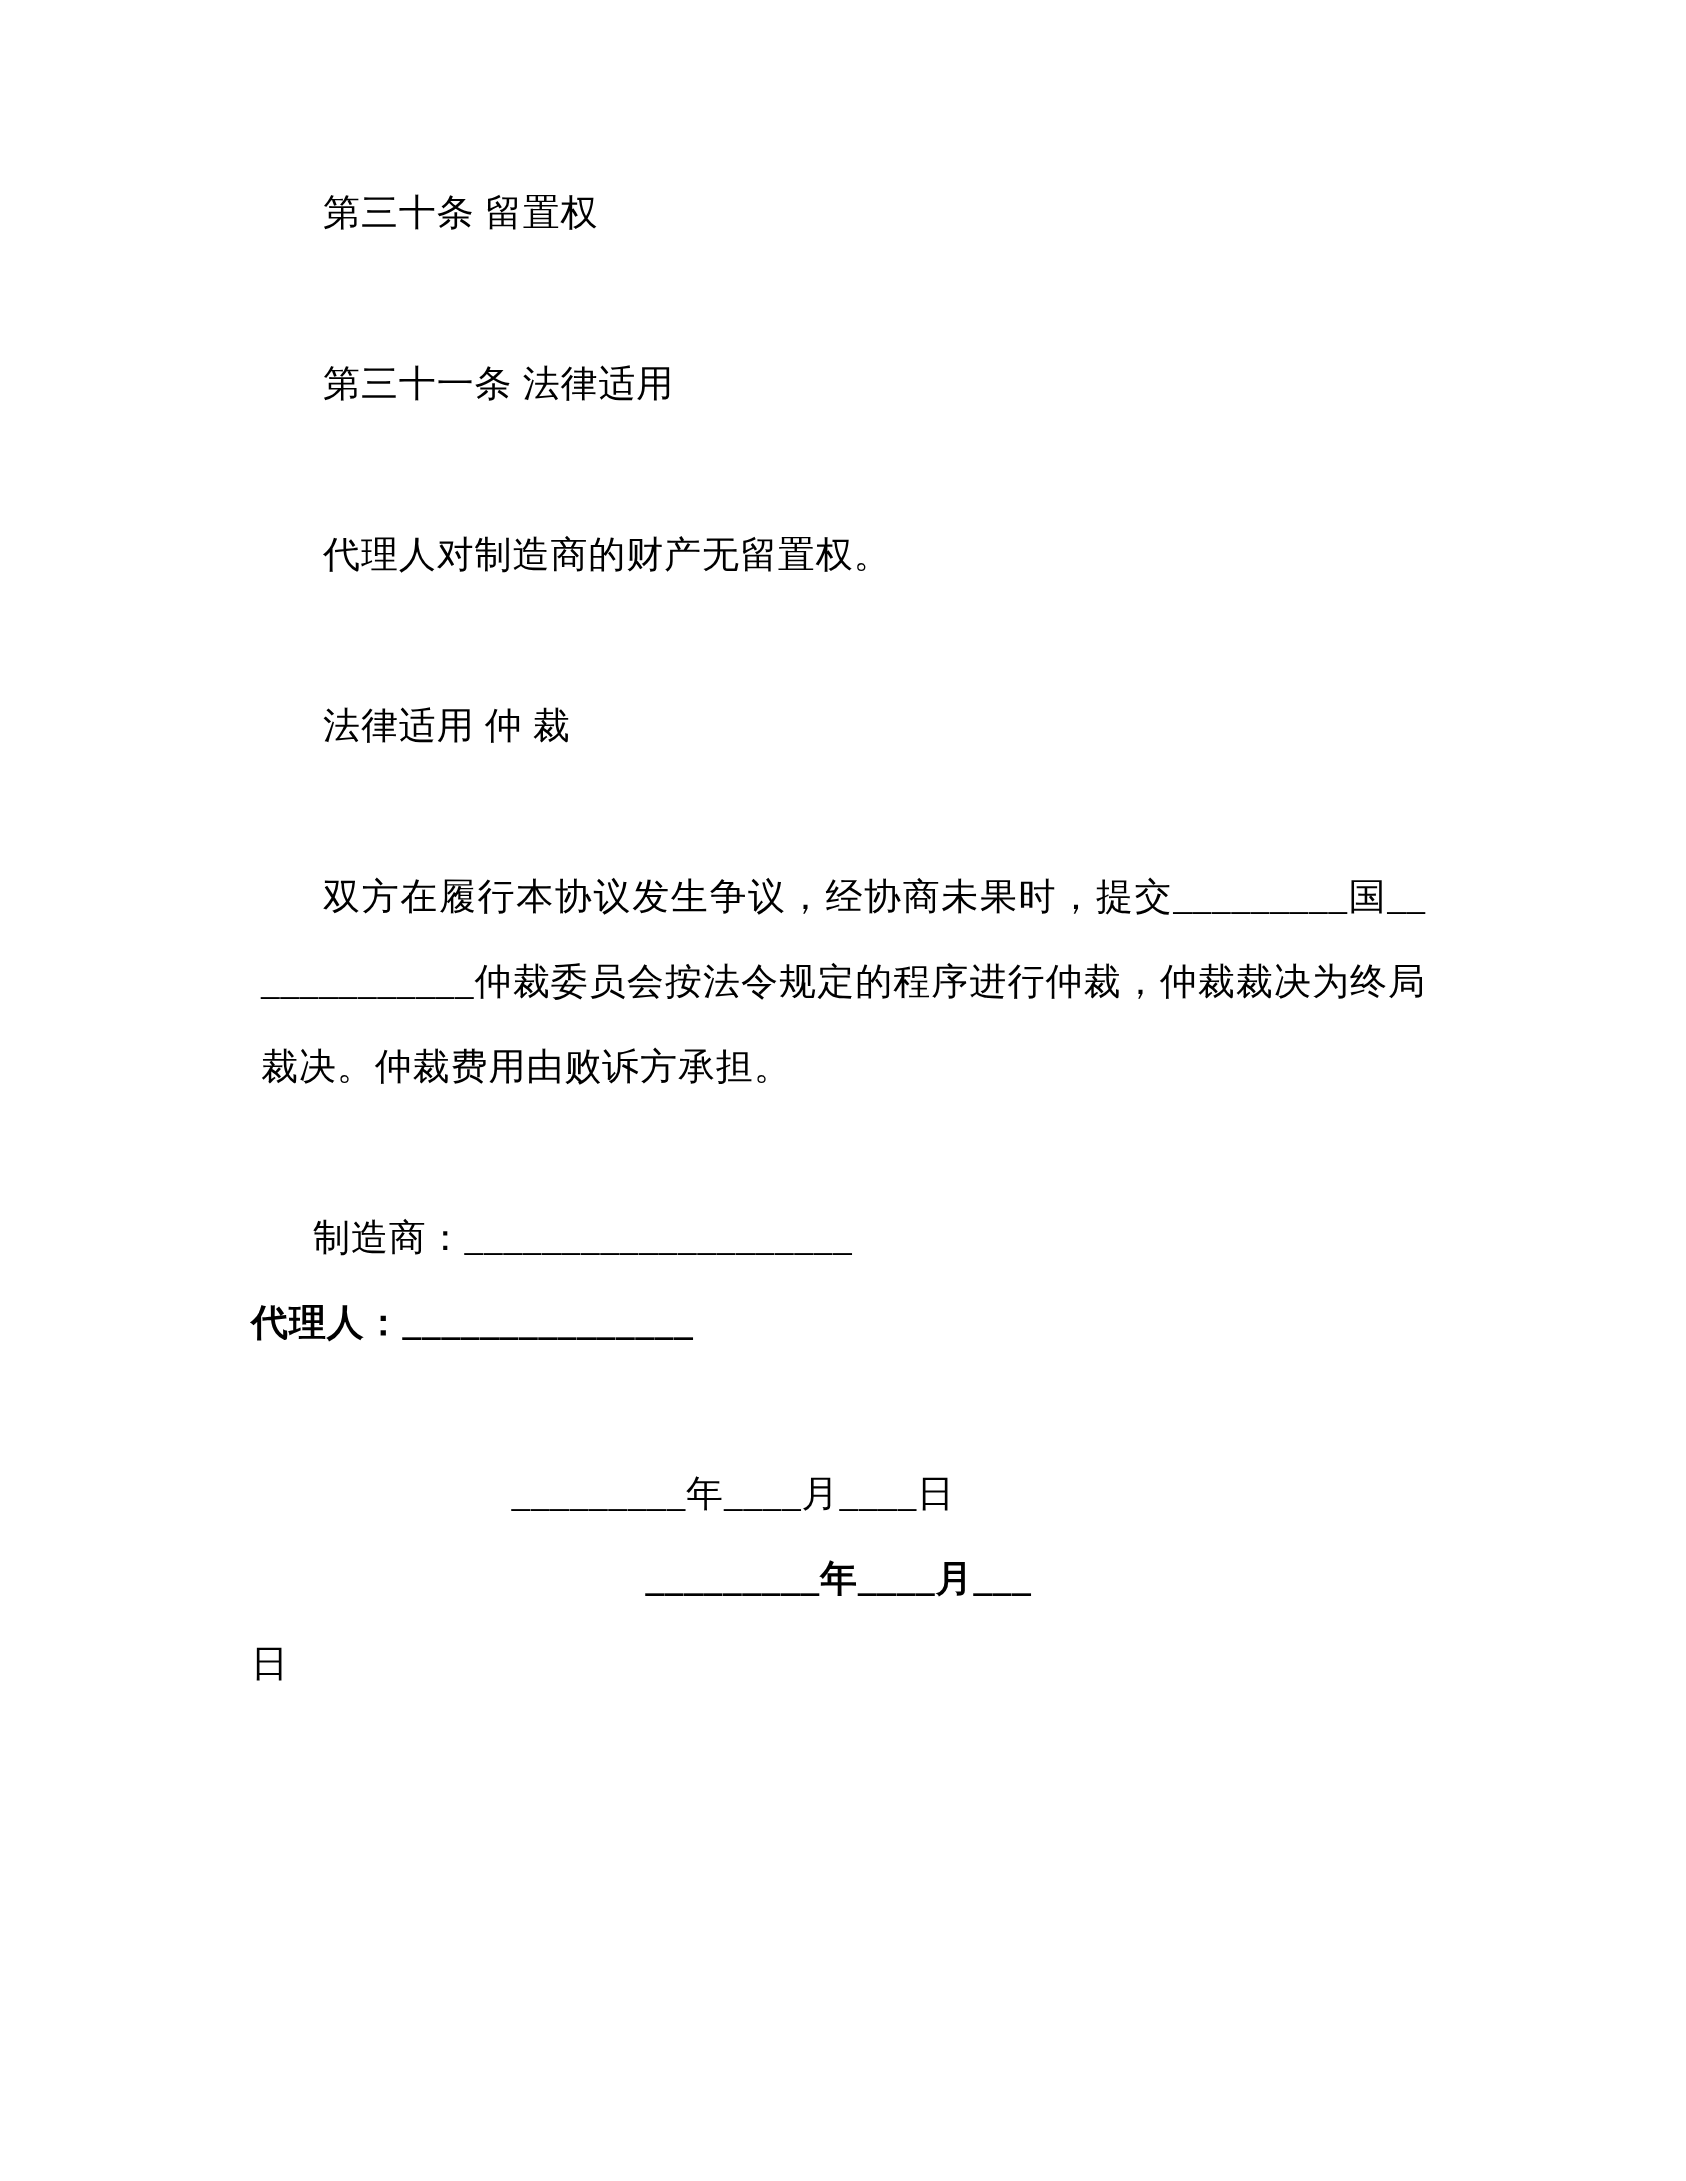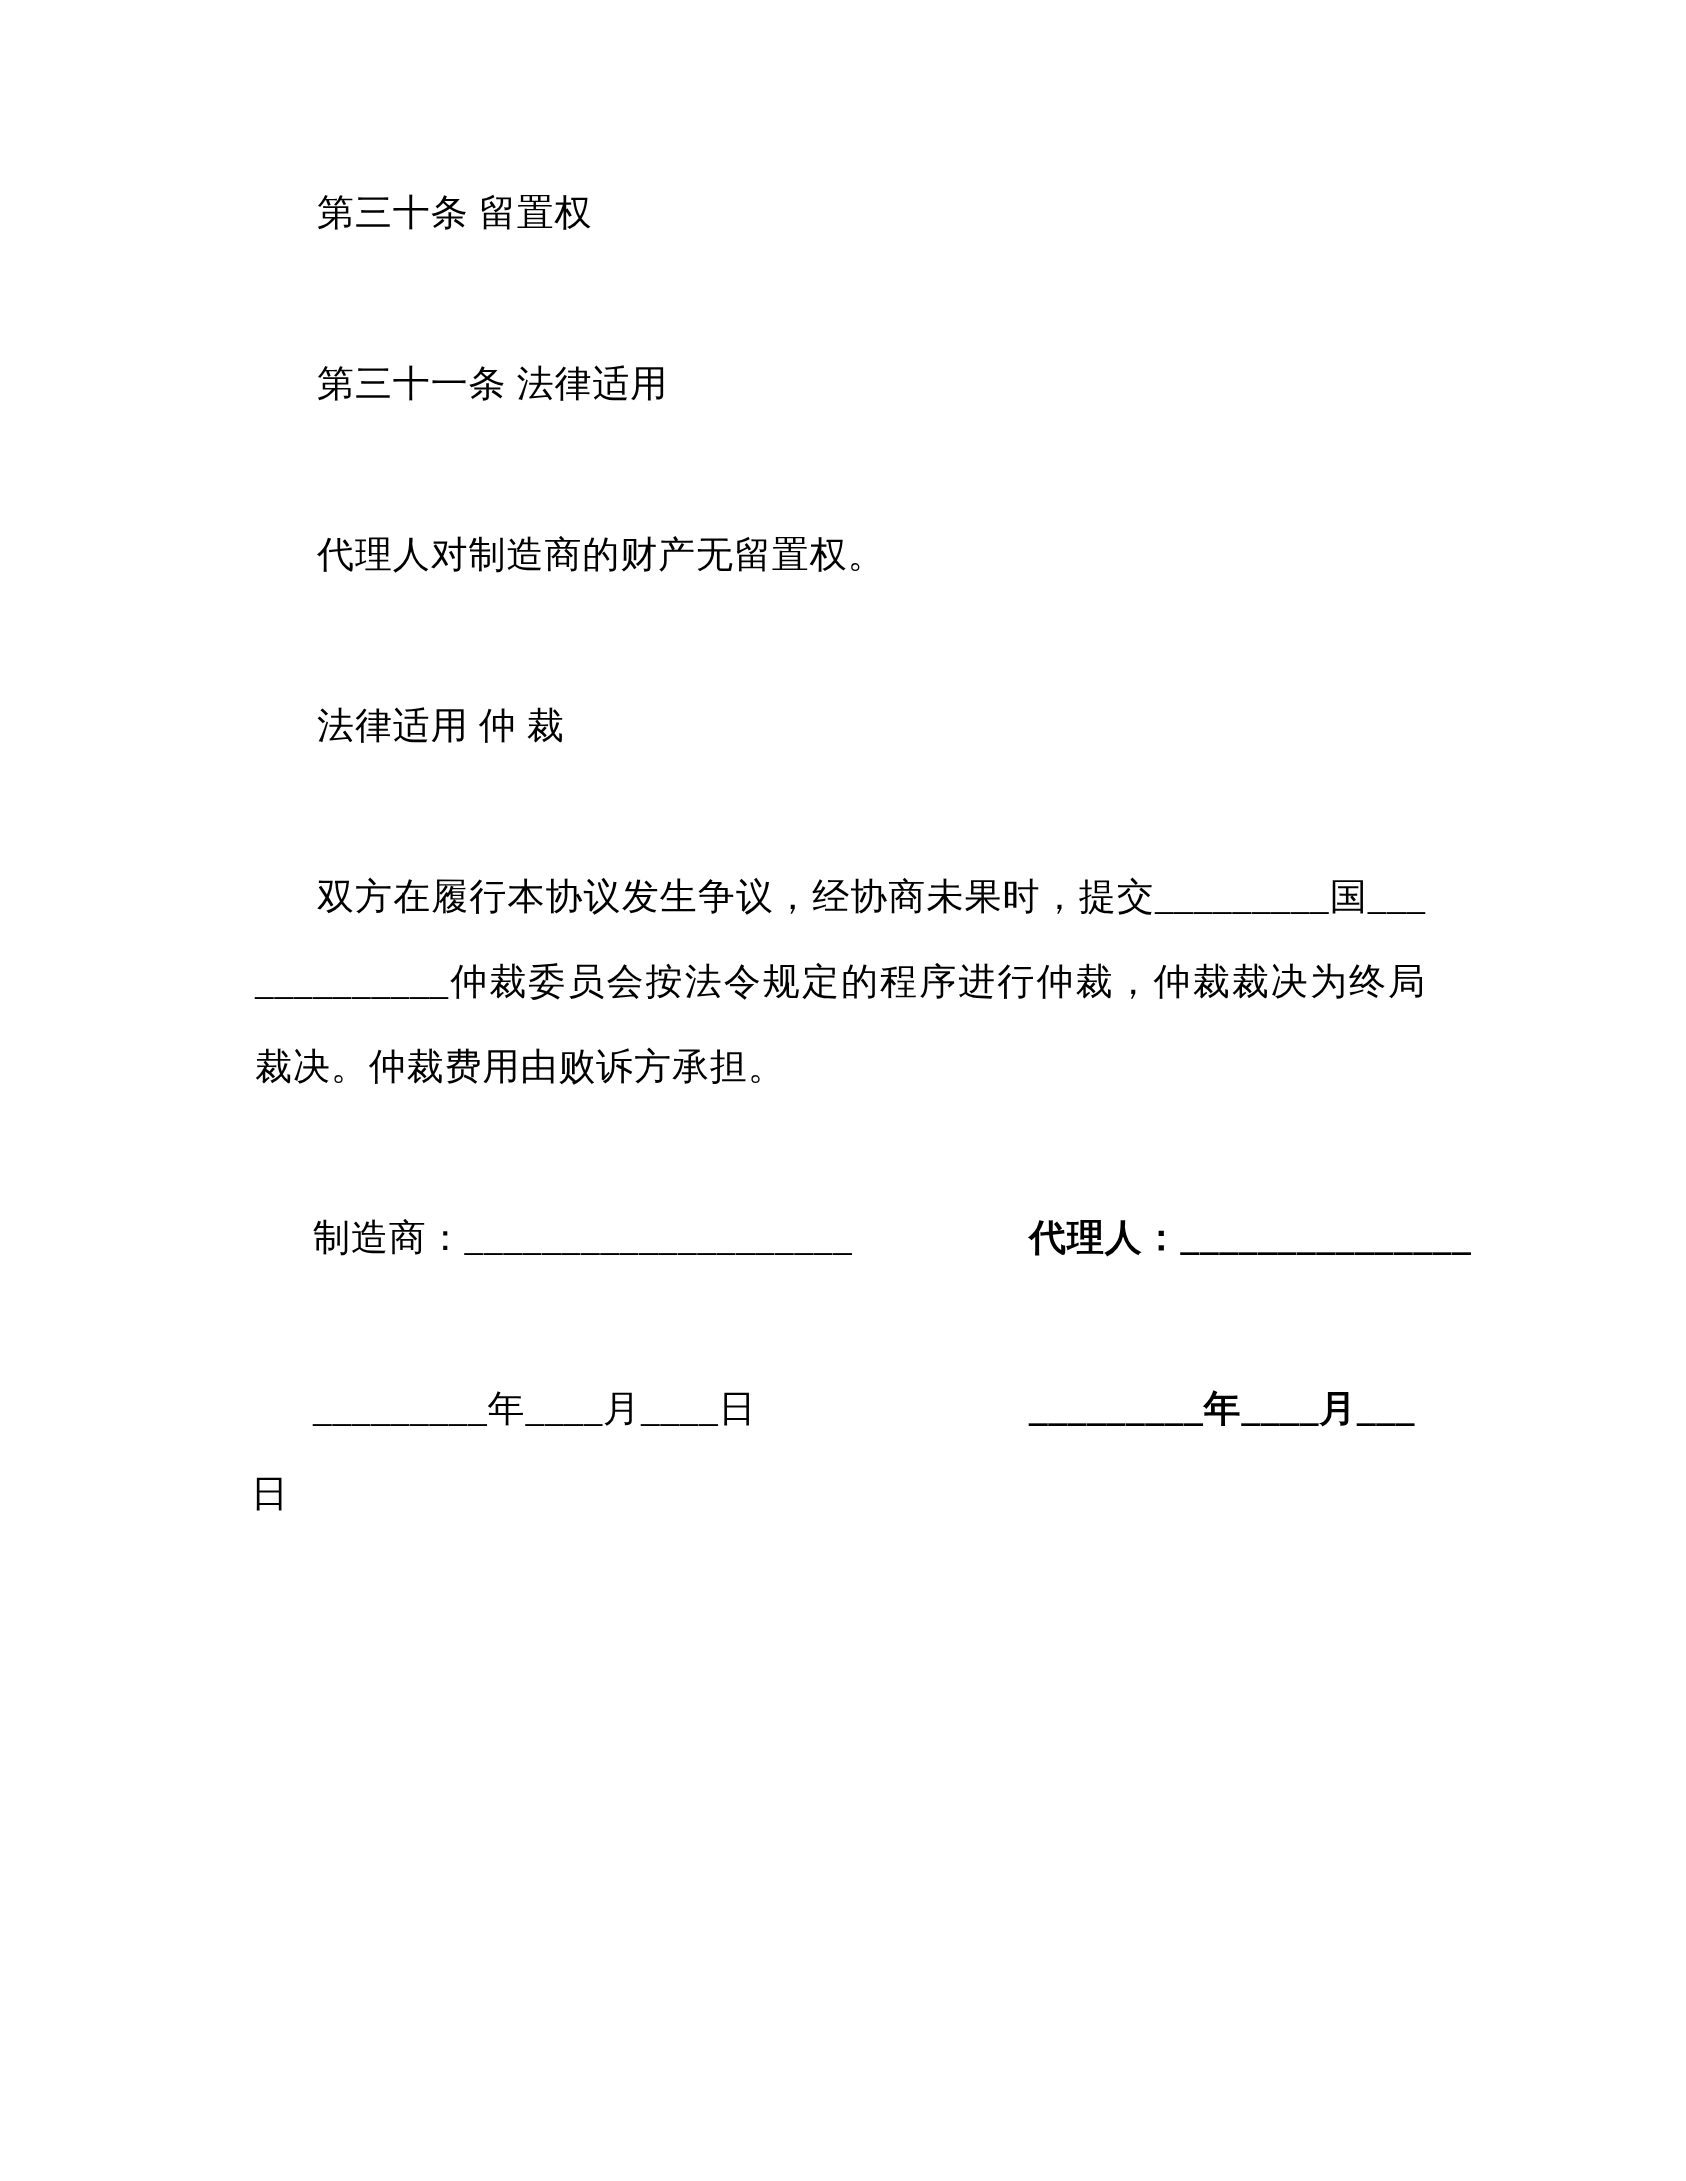--- a/index.html
+++ b/index.html
@@ -14,33 +14,34 @@
     margin: 0 auto;
     background: #ffffff;
     color: #000000;
     font-family: "Liberation Serif", "DejaVu Serif", serif;
     font-size: 37px;
     box-sizing: border-box;
     padding: 170px 260px 0 251px;
     overflow: hidden;
   }
   .para {
-    margin: 0 0 86px 4px;
+    margin: 0 0 86px 10px;
     line-height: 85px;
     text-indent: 62px;
     text-align: justify;
     letter-spacing: 0.9px;
     word-break: break-all;
   }
   .sig-row {
     display: flex;
     line-height: 85px;
     margin: 0 0 86px 0;
     letter-spacing: 0.9px;
     white-space: nowrap;
+    flex-direction: column;
   }
   .sig-row.date-row {
     margin-bottom: 0;
     align-items: center;
   }
   .sig-left {
     margin-left: 62px;
     width: 716px;
     flex: 0 0 auto;
   }

